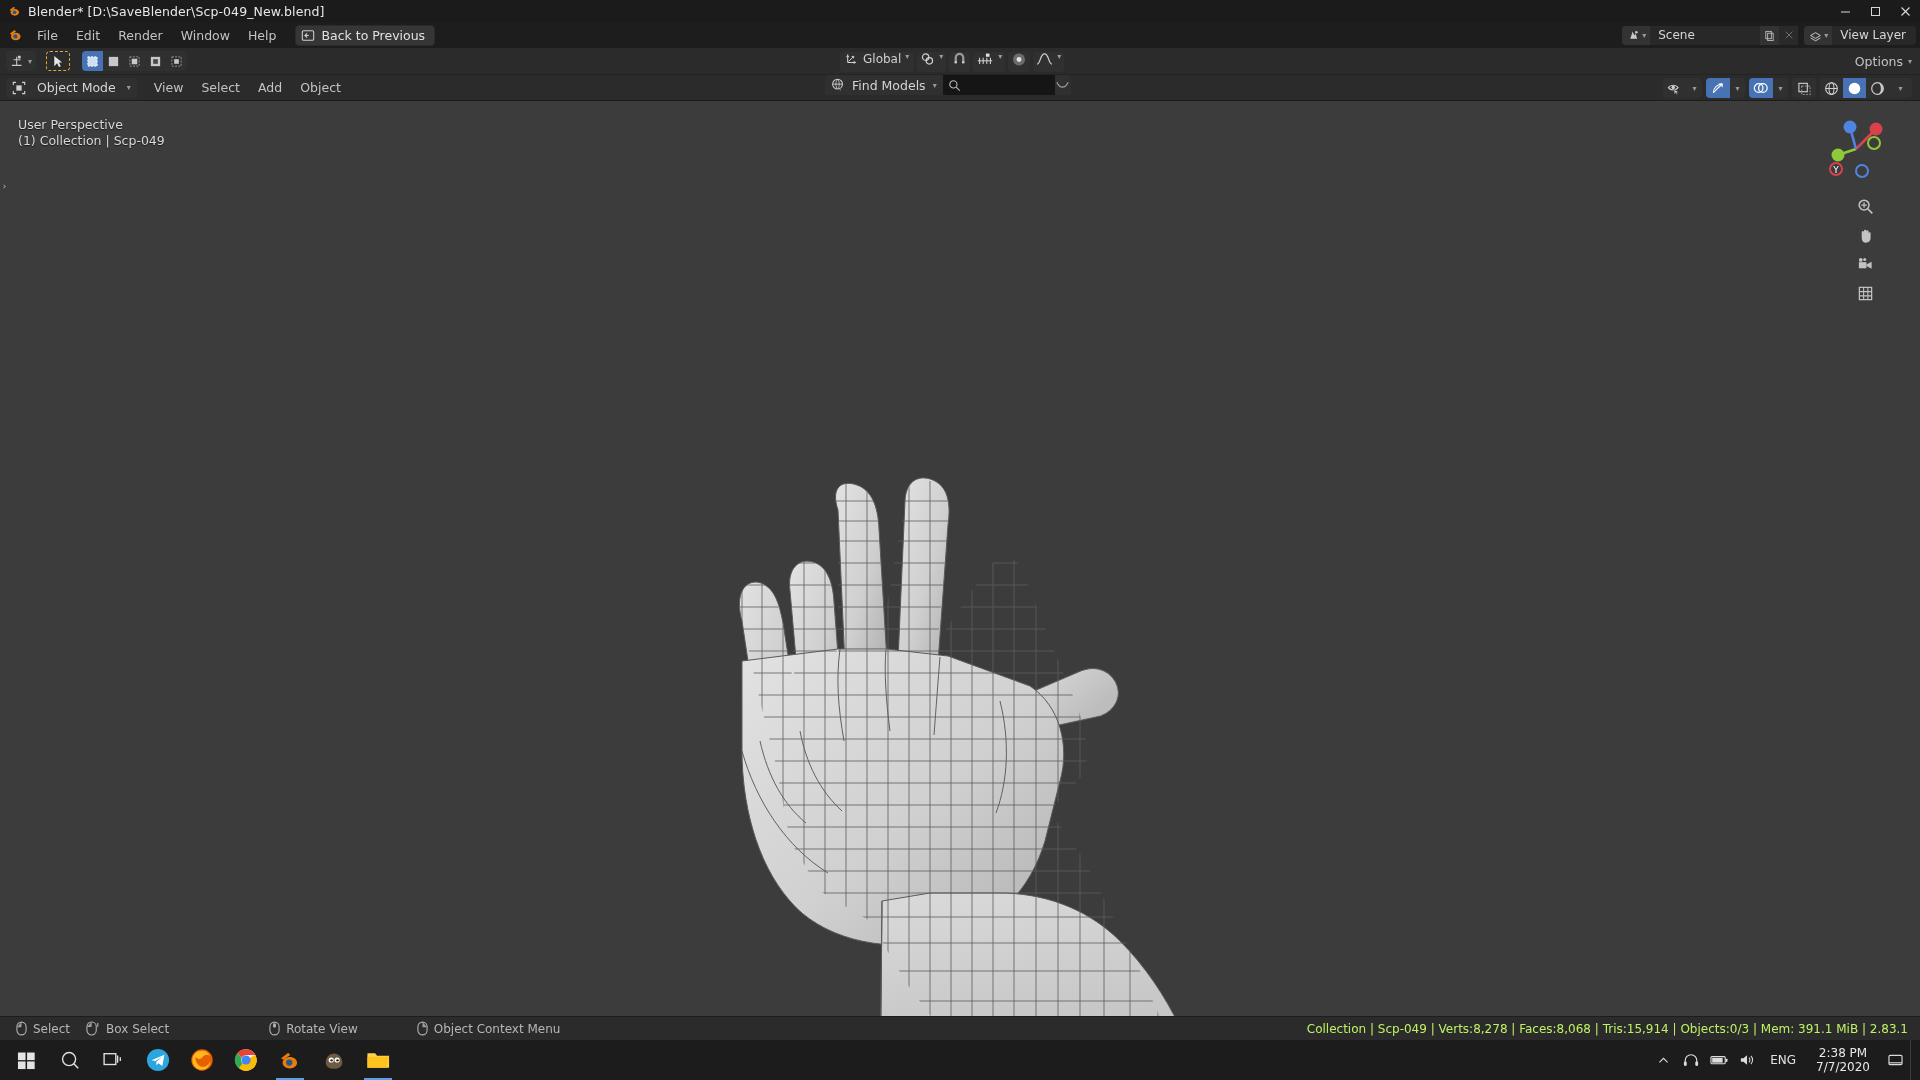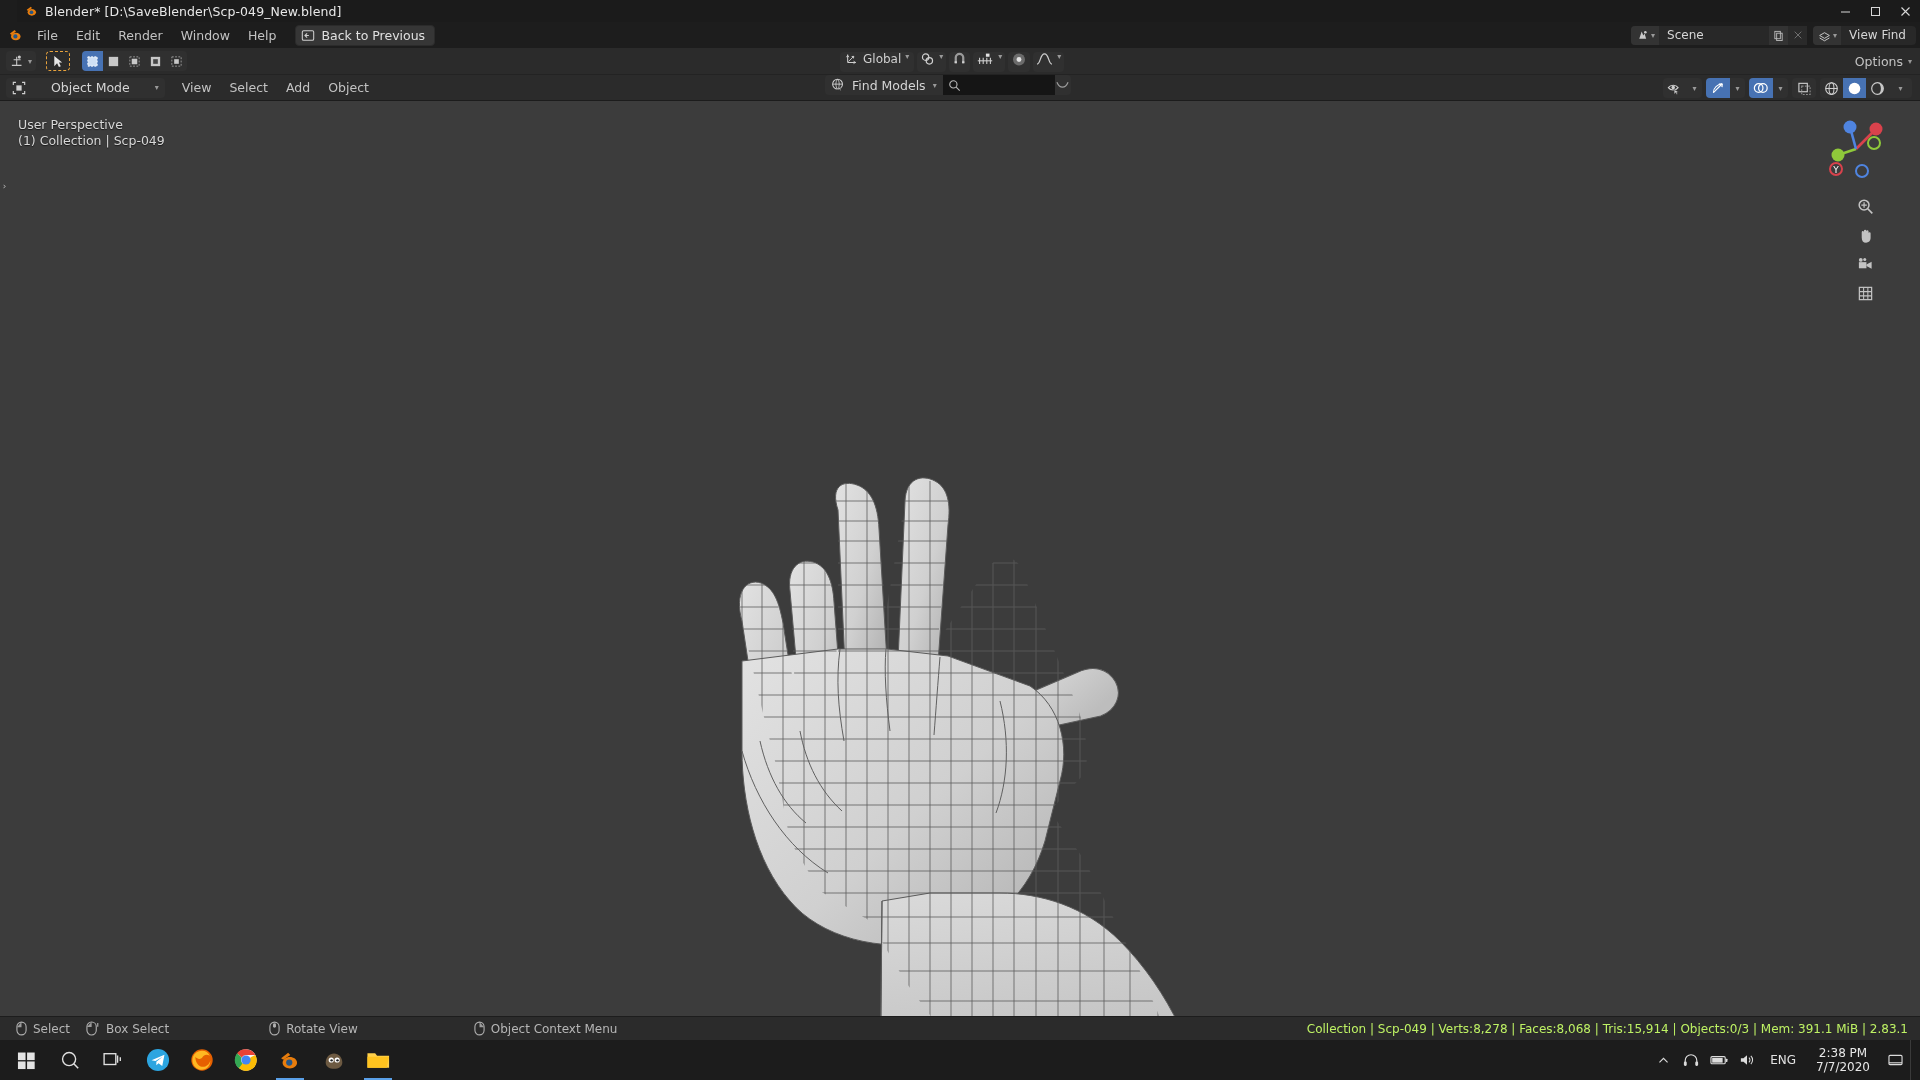--- a/index.html
+++ b/index.html
@@ -8,21 +8,21 @@
     background: #1d1d1d;
     font-family: "DejaVu Sans", "Liberation Sans", sans-serif;
     overflow: hidden;
   }
   .app { position: relative; width: 1920px; height: 1080px; display: flex; flex-direction: column; }
 
   
   .titlebar {
     height: 22px; background: #1b1b1b; color: #e8e8e8;
     display: flex; align-items: center; flex: 0 0 22px;
-    font-size: 12.5px; padding-left: 6px; position: relative; margin-left: 17px;
+    font-size: 12.5px; padding-left: 6px; position: relative;
   }
   .tb-logo { width: 18px; height: 16px; display: flex; align-items: center; justify-content: center; margin-right: 4px; }
   .tb-title { letter-spacing: .1px; }
   .tb-controls { position: absolute; right: 0; top: 0; height: 22px; display: flex; }
   .tb-btn { width: 30px; height: 22px; display: flex; align-items: center; justify-content: center; color: #d8d8d8; font-size: 11px; }
 
   
   .topbar {
     height: 26px; background: #1d1d1d; display: flex; align-items: center;
     flex: 0 0 26px; padding: 0 4px; position: relative;
@@ -72,21 +72,21 @@
   .chev { font-size: 8px; color: #999; }
   .th-right { position: absolute; right: 8px; top: 0; height: 27px; display: flex; align-items: center; }
   .options-txt { color: #c3c3c3; font-size: 12.5px; }
 
   
   .vpheader {
     height: 26px; background: #2b2b2b; flex: 0 0 26px; display: flex; align-items: center;
     padding: 0 6px; position: relative; border-bottom: 1px solid #1c1c1c;
   }
   .mode-dd {
-    display: flex; align-items: center; gap: 25px; background: #303030; border-radius: 4px;
+    display: flex; align-items: center; gap: 11px; background: #303030; border-radius: 4px;
     height: 20px; padding: 0 6px; color: #d4d4d4; font-size: 12.5px;
   }
   .vp-menu { color: #c3c3c3; font-size: 12.5px; padding: 2px 9px; border-radius: 3px; }
   .vp-center { position: absolute; left: 825px; top: 0; height: 26px; display: flex; align-items: flex-start; }
   .find-dd { display: flex; align-items: center; gap: 7px; background: #303030; border-radius: 4px 0 0 4px; height: 20px; padding: 0 6px; color: #d4d4d4; font-size: 12.5px; }
   .search-field { display: flex; align-items: center; background: #151515; height: 20px; width: 112px; padding: 0 5px; }
   .search-after { width: 16px; height: 20px; background: #303030; border-radius: 0 4px 4px 0; display: flex; align-items: center; justify-content: center; }
   .vp-right { position: absolute; right: 8px; top: 0; height: 26px; display: flex; align-items: center; gap: 4px; }
   .shade-group { display: flex; background: #303030; border-radius: 4px; overflow: hidden; height: 20px; }
   .shade-btn { width: 23px; height: 20px; display: flex; align-items: center; justify-content: center; }
@@ -212,21 +212,21 @@
         </span>
       </div>
       <div class="vl-chip">
         <span class="scene-icon-btn">
           <svg width="13" height="13" viewBox="0 0 16 16">
             <path d="M2 8 L8 4.5 L14 8 L8 11.5z" fill="none" stroke="#c9c9c9" stroke-width="1.2"></path>
             <path d="M2 11 L8 14.5 L14 11" fill="none" stroke="#c9c9c9" stroke-width="1.2"></path>
           </svg>
           <span class="chev">▾</span>
         </span>
-        <span class="vl-name">View Find</span>
+        <span class="vl-name">View Layer</span>
       </div>
     </div>
   </div>
 
   <div class="toolheader">
     <div class="btn-dark">
       <svg width="16" height="14" viewBox="0 0 18 16">
         <path d="M2 13 L13 13 M7.5 13 L7.5 3 M4 6.5 L12 6.5" stroke="#c9c9c9" stroke-width="1.2" fill="none"></path>
         <circle cx="10.5" cy="3.5" r="1.8" fill="#c9c9c9"></circle>
       </svg>
@@ -643,21 +643,21 @@
     </div>
     <div class="sb-item" style="margin-left:100px">
       <span>
         <svg width="11" height="15" viewBox="0 0 12 16">
           <rect x="1" y="1" width="10" height="14" rx="5" fill="none" stroke="#b0b0b0" stroke-width="1.2"></rect>
           <rect x="4.4" y="2.2" width="3.2" height="5" rx="1.6" fill="#b0b0b0"></rect>
         </svg>
       </span>
       <span>Rotate View</span>
     </div>
-    <div class="sb-item" style="margin-left:116px">
+    <div class="sb-item" style="margin-left:59px">
       <span>
         <svg width="11" height="15" viewBox="0 0 12 16">
           <rect x="1" y="1" width="10" height="14" rx="5" fill="none" stroke="#b0b0b0" stroke-width="1.2"></rect>
           <path d="M11 6.5 L6 6.5 L6 1" fill="#b0b0b0" opacity=".85"></path>
         </svg>
       </span>
       <span>Object Context Menu</span>
     </div>
     <div class="sb-stats">Collection | Scp-049 | Verts:8,278 | Faces:8,068 | Tris:15,914 | Objects:0/3 | Mem: 391.1 MiB | 2.83.1</div>
   </div>

